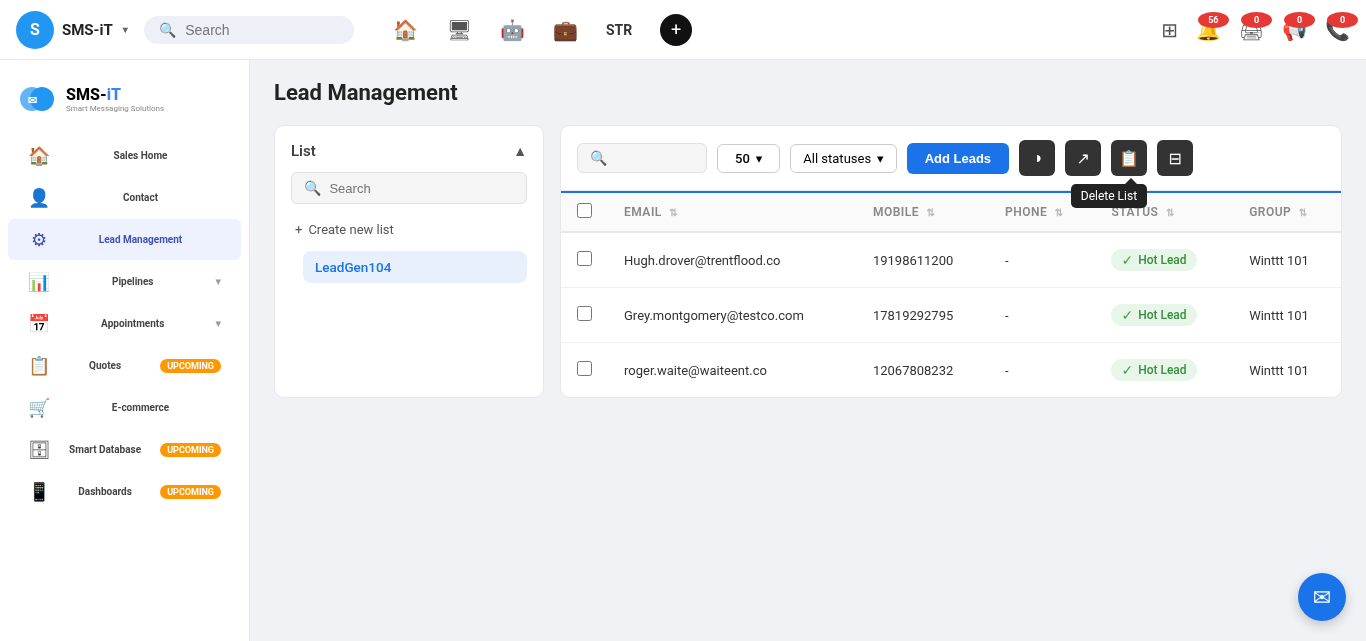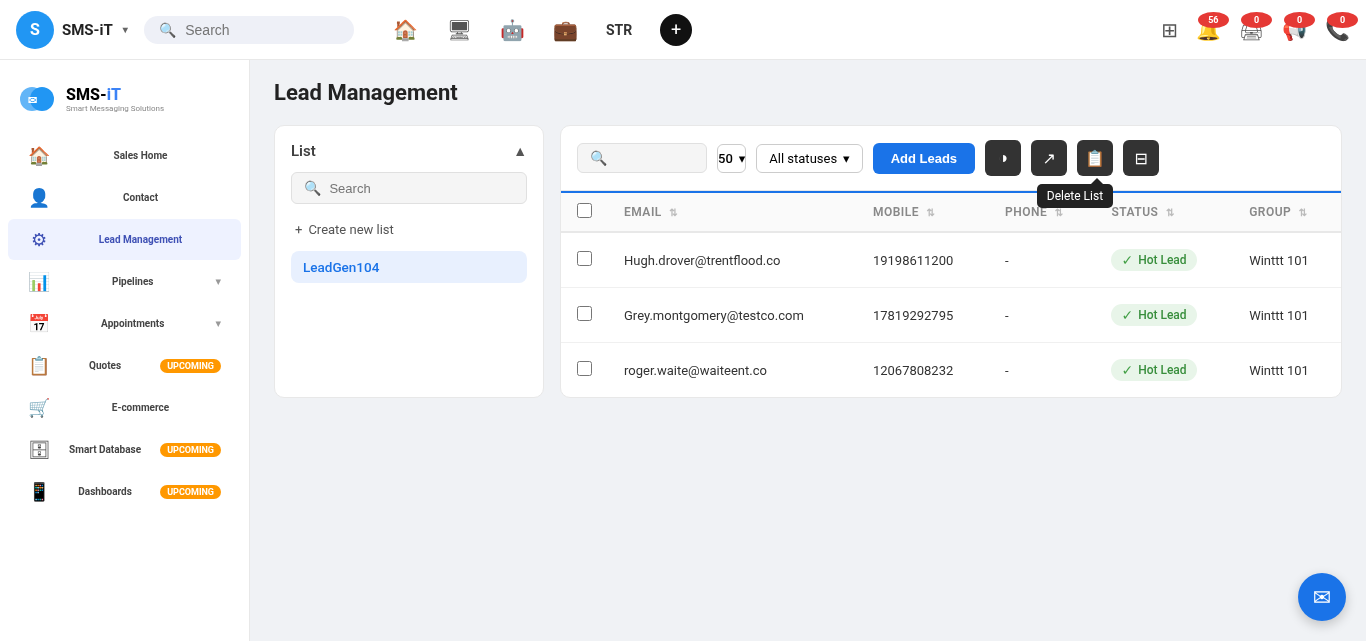--- a/index.html
+++ b/index.html
@@ -48,28 +48,28 @@
     .content-area { display: flex; gap: 16px; }
 
     
     .left-panel { width: 270px; flex-shrink: 0; background: #fff; border-radius: 10px; padding: 16px; border: 1px solid #e8e8e8; }
     .list-header { display: flex; align-items: center; justify-content: space-between; margin-bottom: 12px; }
     .list-title { font-size: 15px; font-weight: 600; color: #404040; }
     .list-chevron { color: #555; font-size: 14px; cursor: pointer; }
     .list-search { display: flex; align-items: center; background: #f5f5f5; border-radius: 6px; padding: 7px 12px; margin-bottom: 12px; gap: 8px; border: 1px solid #e0e0e0; }
     .list-search input { border: none; background: transparent; outline: none; font-size: 13px; color: #666; width: 100%; }
     .create-list-btn { display: flex; align-items: center; gap: 6px; color: #555; font-size: 13px; padding: 6px 4px; cursor: pointer; margin-bottom: 8px; }
-    .list-item-active { background: #e8f0fe; border-radius: 8px; padding: 8px 12px; color: #1a73e8; font-size: 13.5px; font-weight: 500; cursor: pointer; }
+    .list-item-active { background: #e8f0fe; border-radius: 8px; padding: 8px 12px; color: #1a73e8; font-size: 13.5px; font-weight: 500; cursor: pointer; margin-left: 12px; }
 
     
     .right-panel { flex: 1; background: #fff; border-radius: 10px; border: 1px solid #e8e8e8; overflow: hidden; }
     .table-toolbar { display: flex; align-items: center; gap: 10px; padding: 14px 16px; border-bottom: 1px solid #e8e8e8; }
     .search-box-table { display: flex; align-items: center; background: #f5f5f5; border: 1px solid #e0e0e0; border-radius: 6px; padding: 6px 12px; gap: 6px; width: 130px; }
     .search-box-table input { border: none; background: transparent; outline: none; font-size: 13px; width: 100%; }
-    .per-page-select { display: flex; align-items: center; gap: 6px; background: #fff; border: 1px solid #ccc; border-radius: 6px; padding: 6px 0; cursor: pointer; font-size: 13px; font-weight: 500; }
+    .per-page-select { display: flex; align-items: center; gap: 6px; background: #fff; border: 1px solid #ccc; border-radius: 6px; padding: 6px 17px; cursor: pointer; font-size: 13px; font-weight: 500; }
     .status-select { display: flex; align-items: center; gap: 6px; background: #fff; border: 1px solid #ccc; border-radius: 6px; padding: 6px 12px; cursor: pointer; font-size: 13px; }
     .add-leads-btn { background: #1a73e8; color: #fff; border: none; border-radius: 6px; padding: 8px 18px; font-size: 13px; font-weight: 600; cursor: pointer; }
     .toolbar-icon-btn { background: #222; color: #fff; border: none; border-radius: 6px; width: 36px; height: 36px; display: flex; align-items: center; justify-content: center; cursor: pointer; font-size: 16px; }
     .toolbar-icon-btn.active { background: #333; }
 
     
     .tooltip-container { position: relative; }
     .tooltip { position: absolute; top: 44px; right: 0; background: #222; color: #fff; font-size: 12px; padding: 5px 10px; border-radius: 5px; white-space: nowrap; z-index: 10; }
     .tooltip::before { content: ''; position: absolute; top: -6px; right: 10px; border: 6px solid transparent; border-bottom-color: #222; border-top: none; }
 

